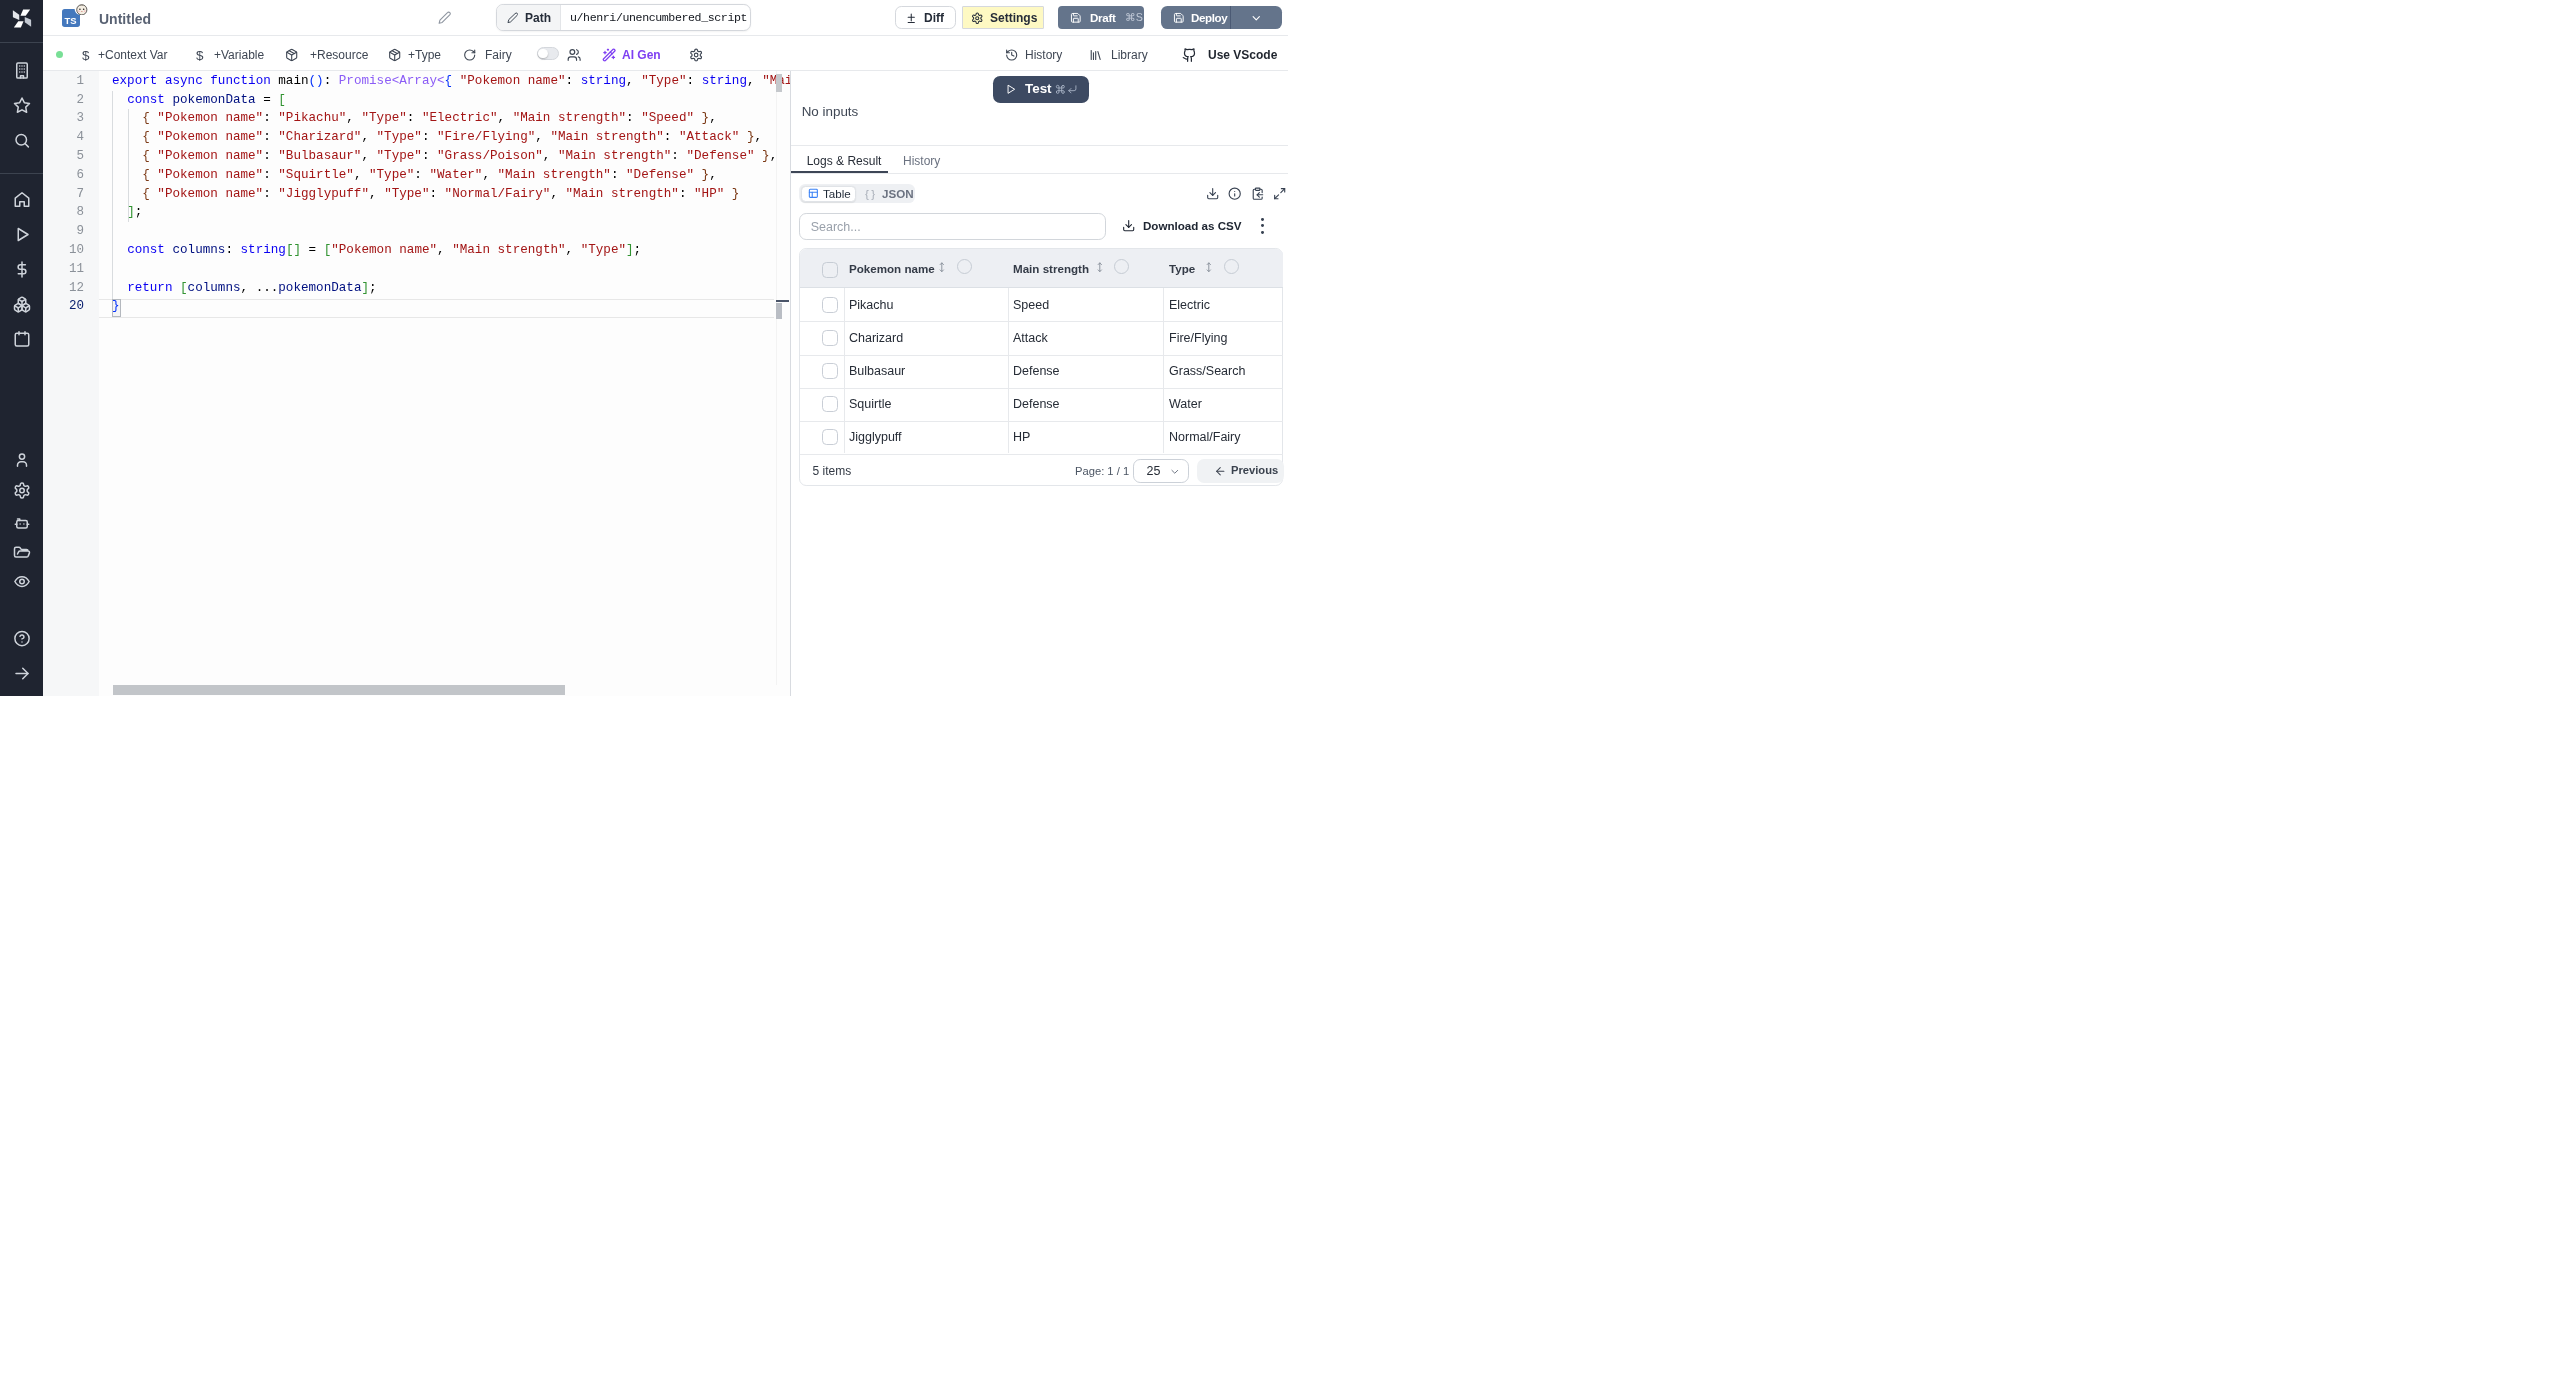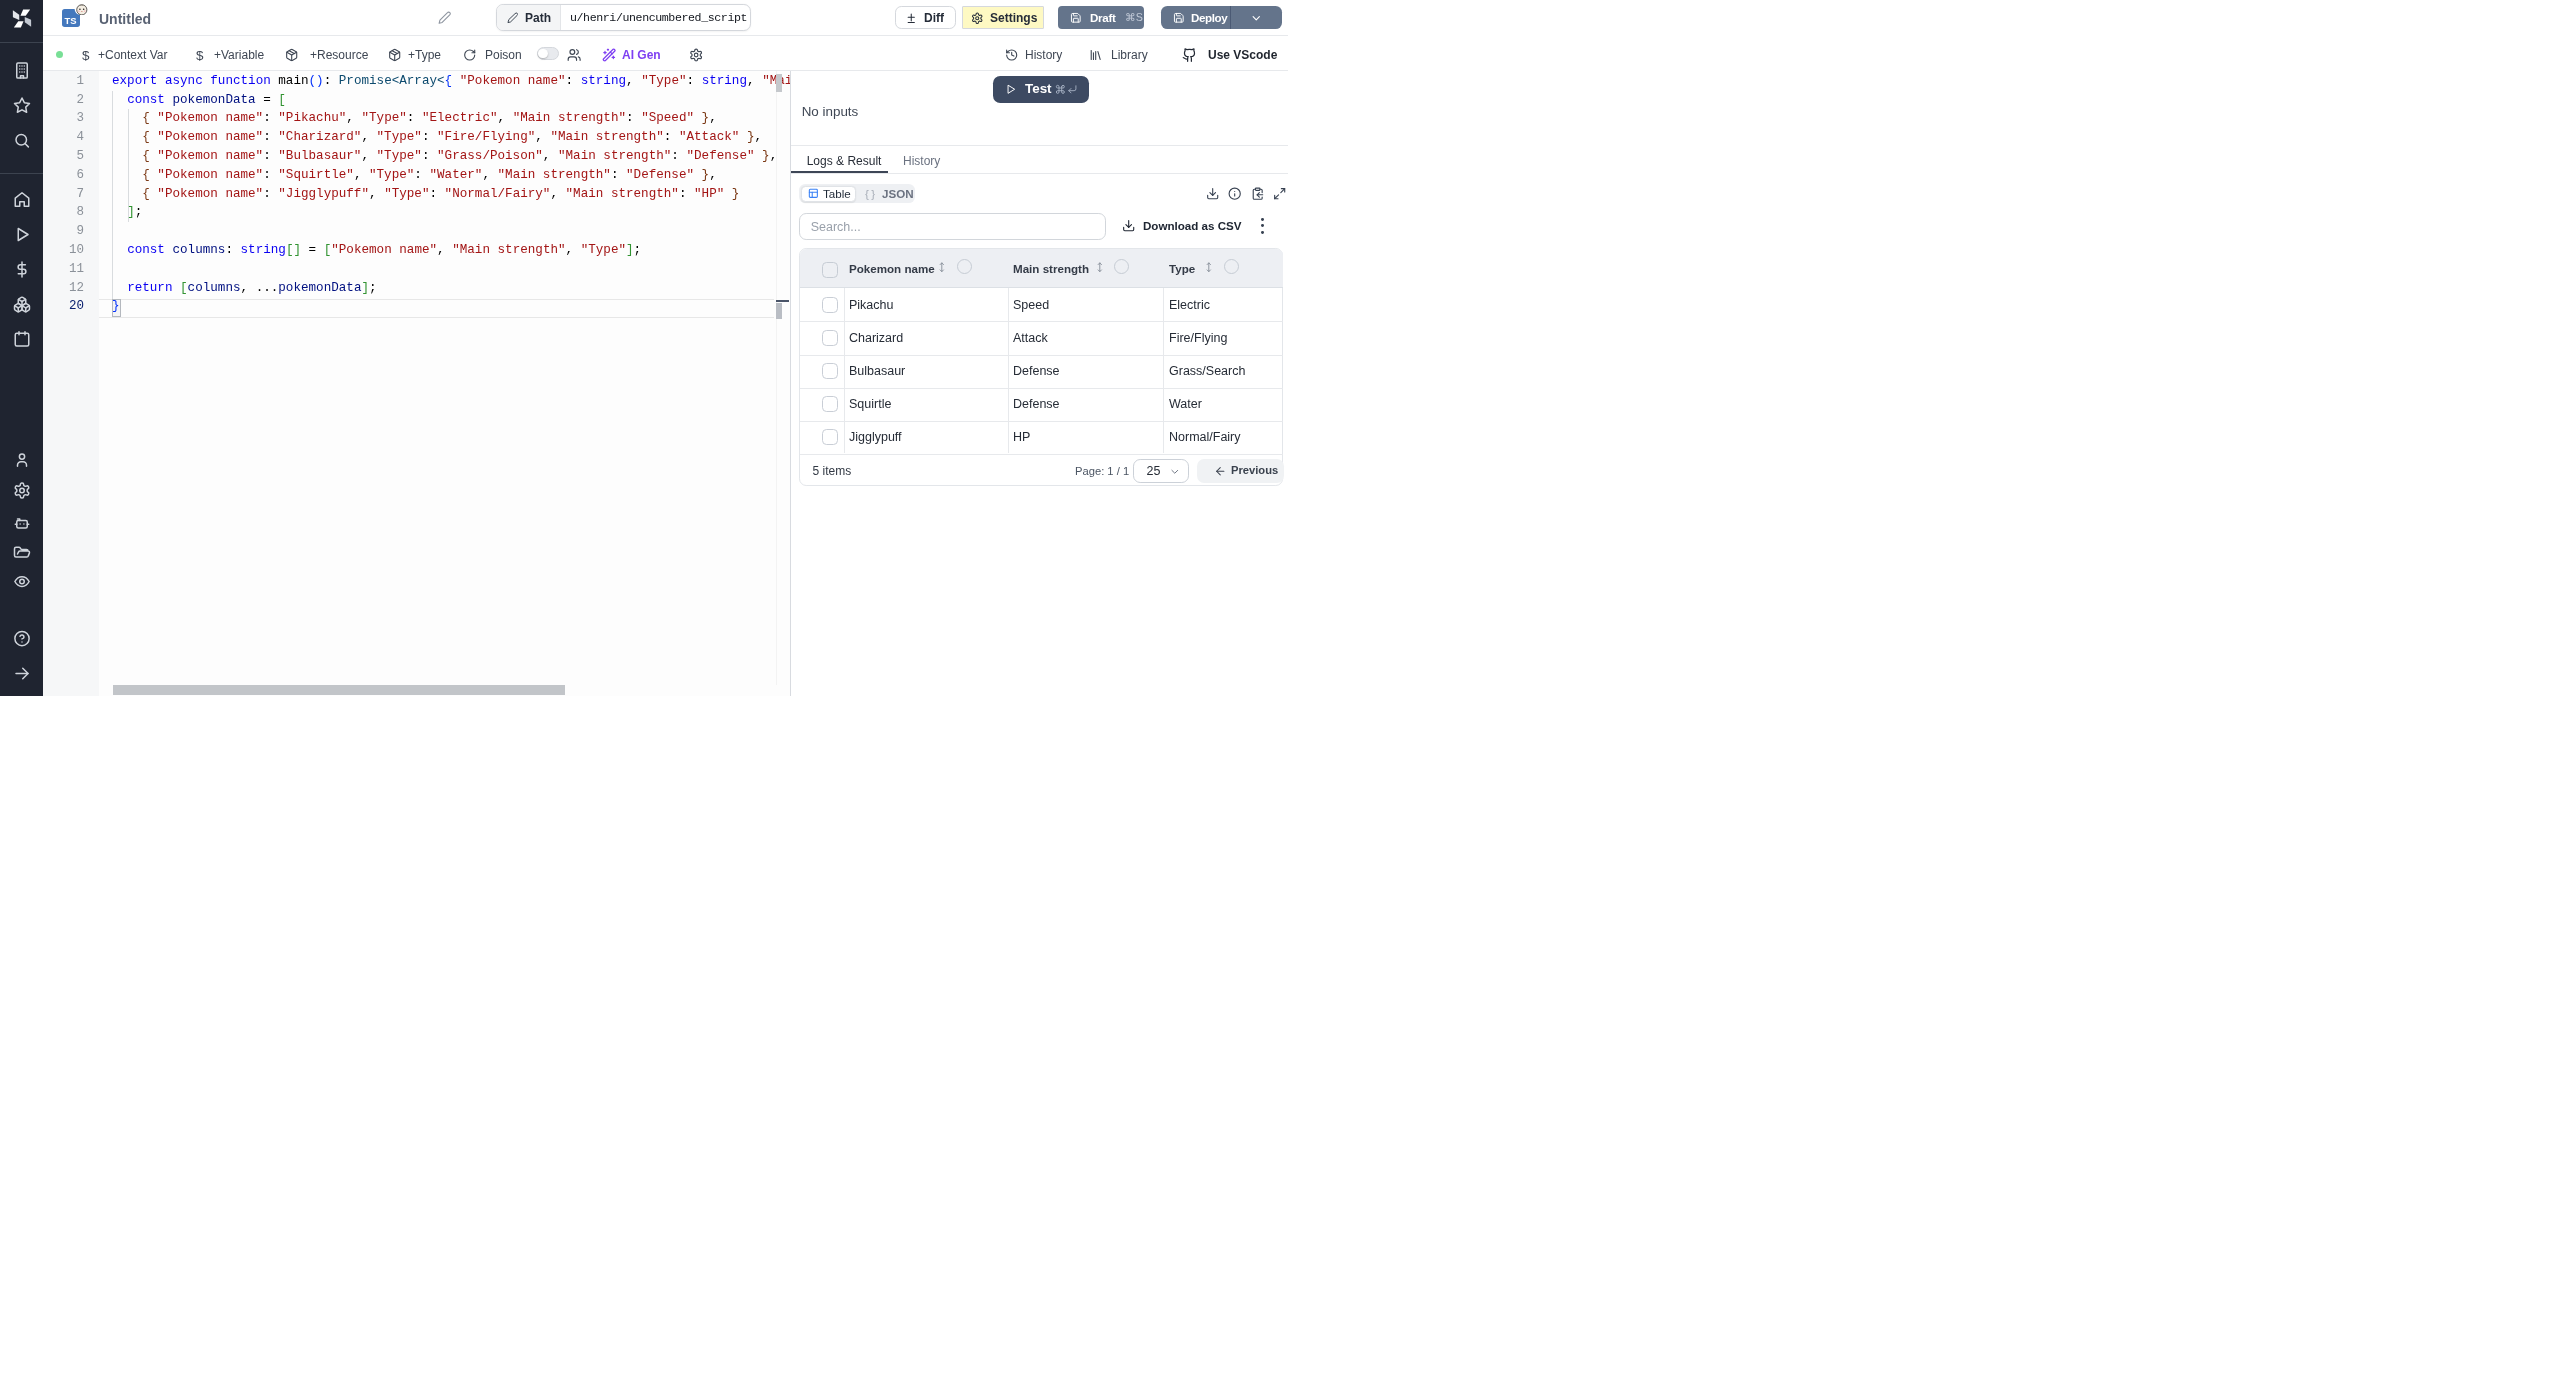--- a/index.html
+++ b/index.html
@@ -19,21 +19,21 @@
     border-bottom:0.9px solid #e7e9ec; }
   .tlabel { position:absolute; top:19px; transform:translateY(-50%); font-size:12px; font-weight:500; color:#3f4754; white-space:nowrap; }
   .ticon  { position:absolute; top:19px; transform:translateY(-50%); color:#3f4754; }
   
   #editor { position:absolute; left:43px; top:71px; width:747px; height:625px; background:#fdfdfd; overflow:hidden; }
   #gutter-bg { position:absolute; left:0; top:0; width:56px; height:625px; background:#f6f7f8; }
   .lnum { position:absolute; left:0; width:41px; text-align:right; font-family:"Liberation Mono",monospace;
      font-size:12.5px; line-height:19px; color:#8b9199; }
   .cl { position:absolute; left:69px; white-space:pre; font-family:"Liberation Mono",monospace;
      font-size:12.6px; line-height:19px; color:#000; }
-  .k{color:#0a00f2;} .ty{color:#0c4a6e;} .s{color:#a31515;} .b1{color:#0431fa;}
+  .k{color:#0a00f2;} .ty{color:#8b5cf6;} .s{color:#a31515;} .b1{color:#0431fa;}
   .b2{color:#319331;} .b3{color:#7b3814;} .v{color:#001080;}
   
   #rpanel { position:absolute; left:790px; top:71px; width:498px; height:625px; background:#fff;
     border-left:0.9px solid #d8dbe0; }
 </style>
 </head>
 <body>
 <div id="page">
   <div id="sidebar">
     <div class="sicon" style="top:19.7px">
@@ -228,21 +228,21 @@
       <path d="M11 21.73a2 2 0 0 0 2 0l7-4A2 2 0 0 0 21 16V8a2 2 0 0 0-1-1.73l-7-4a2 2 0 0 0-2 0l-7 4A2 2 0 0 0 3 8v8a2 2 0 0 0 1 1.73z"></path>
         <path d="M12 22V12"></path>
         <path d="m3.3 7 8.7 5 8.7-5"></path>
         <path d="m7.5 4.27 9 5.15"></path>
     </svg>
     <div class="tlabel" style="left:365px">+Type</div>
     <svg class="ticon" style="left:420px" width="13.4" height="13.4" viewBox="0 0 24 24" fill="none" stroke="currentColor" stroke-width="2" stroke-linecap="round" stroke-linejoin="round">
       <path d="M21 12a9 9 0 1 1-9-9c2.52 0 4.93 1 6.74 2.74L21 8"></path>
         <path d="M21 3v5h-5"></path>
     </svg>
-    <div class="tlabel" style="left:442px">Poison</div>
+    <div class="tlabel" style="left:442px">Fairy</div>
     <div class="abs" style="left:494px;top:11.2px;width:22.4px;height:12.5px;border-radius:7.2px;background:#e8eaee;border:0.9px solid #d4d7dc">
       <div class="abs" style="left:0.4px;top:0.4px;width:9.8px;height:9.8px;border-radius:50%;background:#fff;box-shadow:0 0.9px 1.8px rgba(0,0,0,.25)"></div>
     </div>
     <svg class="ticon" style="left:524px" width="14.3" height="14.3" viewBox="0 0 24 24" fill="none" stroke="currentColor" stroke-width="2" stroke-linecap="round" stroke-linejoin="round">
       <path d="M16 21v-2a4 4 0 0 0-4-4H6a4 4 0 0 0-4 4v2"></path>
         <circle cx="9" cy="7" r="4"></circle>
         <path d="M22 21v-2a4 4 0 0 0-3-3.87"></path>
         <path d="M16 3.13a4 4 0 0 1 0 7.75"></path>
     </svg>
     <svg class="ticon" style="left:559px;color:#7e3ff2" width="14.3" height="14.3" viewBox="0 0 24 24" fill="none" stroke="currentColor" stroke-width="2" stroke-linecap="round" stroke-linejoin="round">

